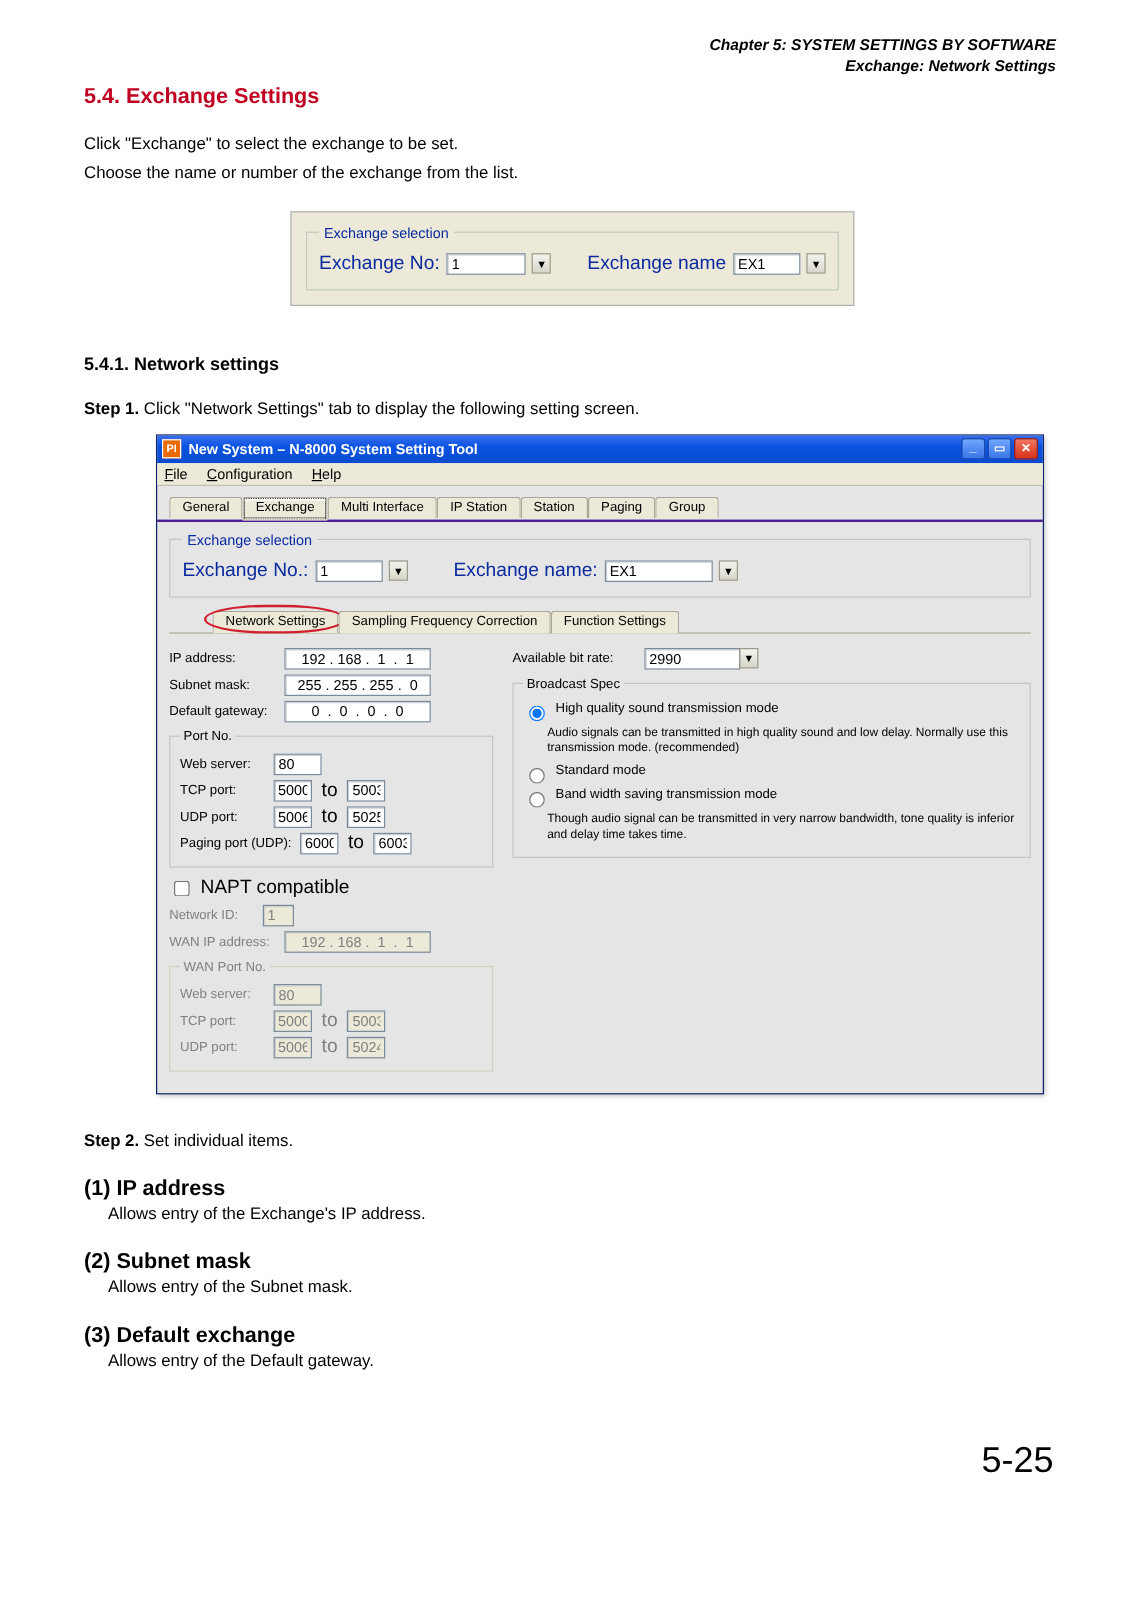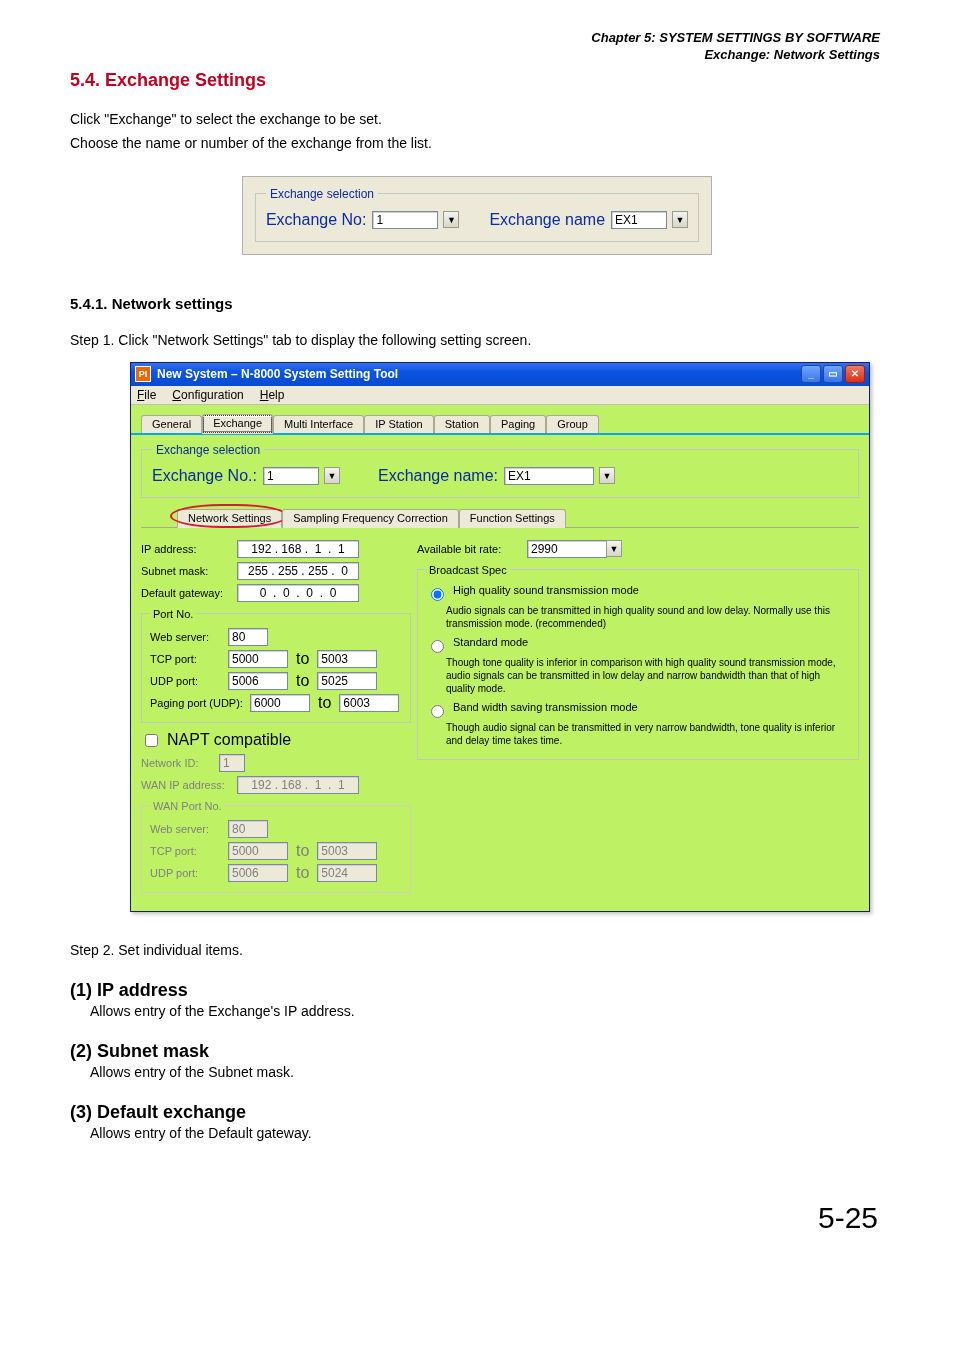--- a/index.html
+++ b/index.html
@@ -31,21 +31,21 @@
     font-size: 18px;
     margin: 8px 0 18px 0;
   }
   .bodytext { font-size: 14px; line-height: 1.45; margin: 0 0 4px 0; }
   .h541 {
     font-weight: bold;
     font-size: 15px;
     margin: 40px 0 20px 0;
   }
   .stepline { margin: 0 0 14px 0; }
-  .stepline .stepnum { font-weight: normal; }
+  .stepline .stepnum { font-weight: bold; }
   .fig1-wrap { text-align: center; margin: 22px 0 8px 0; }
   .fig1 {
     display: inline-block;
     background: #ece9d8;
     border: 1px solid #b0b0b0;
     padding: 10px 12px 12px 12px;
     text-align: left;
   }
   fieldset.win {
     border: 1px solid #c0c8c0;
@@ -76,21 +76,21 @@
     border: 1px solid #9a9a88;
     margin-left: -1px;
     display: inline-flex; align-items: center; justify-content: center;
     font-size: 9px;
   }
   
   .appwin {
     width: 740px;
     margin: 6px 0 30px 60px;
     border: 1px solid #0a246a;
-    background: #bef264;
+    background: #e5e5e5;
     font-size: 11px;
     box-shadow: 2px 2px 4px rgba(0,0,0,0.25);
   }
   .titlebar {
     background: linear-gradient(#3a6ef0,#0a54e0 40%,#0a4ad0);
     color: #fff;
     display: flex;
     align-items: center;
     padding: 2px 4px 3px 4px;
     font-weight: bold;
@@ -124,22 +124,22 @@
     padding: 2px 6px;
     font-size: 12px;
     display: flex;
     gap: 16px;
   }
   .menubar .mi u { text-decoration: underline; }
   .tabstrip {
     display: flex;
     padding: 8px 8px 0 10px;
     gap: 0;
-    border-bottom: 2px solid #0ea5e9;
-    align-items: center;
+    border-bottom: 2px solid #4c1d95;
+    align-items: flex-start;
   }
   .tab {
     border: 1px solid #aca899;
     border-bottom: none;
     background: #ece9d8;
     padding: 2px 10px 3px 10px;
     font-size: 11px;
     margin-right: 0;
     position: relative;
     top: 1px;
@@ -175,28 +175,28 @@
   }
   .subtab.active {
     background: #ece9d8;
     border-bottom: 1px solid #ece9d8;
   }
   .subtab.circled .circ {
     position:absolute; left:-8px; top:-6px; width:118px; height:24px;
     border: 2px solid #d02030; border-radius: 60px/14px;
     pointer-events:none;
   }
-  .cols { display:flex; gap: 6px; margin-top: 8px; }
+  .cols { display:flex; gap: 16px; margin-top: 8px; }
   .colL { width: 270px; }
   .colR { flex: 1; }
   .field { display:flex; align-items:center; margin: 4px 0; }
   .field .flabel { width: 96px; font-size: 11px; }
   .ipdotbox { width: 122px; text-align:center; }
   .sm { width: 40px; }
-  .xs { width: 60px; }
+  .xs { width: 32px; }
   fieldset.inner {
     border: 1px solid #c0c8c0;
     padding: 4px 8px 6px 8px;
     margin: 6px 0;
   }
   fieldset.inner > legend { font-size: 11px; padding: 0 3px; }
   .radio { display:flex; gap:6px; align-items:flex-start; margin: 4px 0; }
   .radio input { position:relative; top:1px; }
   .rdesc { font-size: 10px; margin: 2px 0 6px 20px; line-height: 1.3; }
   .sectionhead { font-weight: bold; font-size: 18px; margin: 22px 0 2px 0; }
@@ -384,21 +384,20 @@
             <div class="radio">
               <input type="radio" name="bspec" checked="" style="">
               <span>High quality sound transmission mode</span>
             </div>
             <div class="rdesc">Audio signals can be transmitted in high quality sound and low delay. Normally use this transmission mode. (recommended)</div>
 
             <div class="radio">
               <input type="radio" name="bspec" style="">
               <span>Standard mode</span>
             </div>
-            <div class="rdesc">Though tone quality is inferior in comparison with high quality sound transmission mode, audio signals can be transmitted in low delay and narrow bandwidth than that of high quality mode.</div>
 
             <div class="radio">
               <input type="radio" name="bspec" style="">
               <span>Band width saving transmission mode</span>
             </div>
             <div class="rdesc">Though audio signal can be transmitted in very narrow bandwidth, tone quality is inferior and delay time takes time.</div>
           </fieldset>
         </div>
       </div>
     </div>

